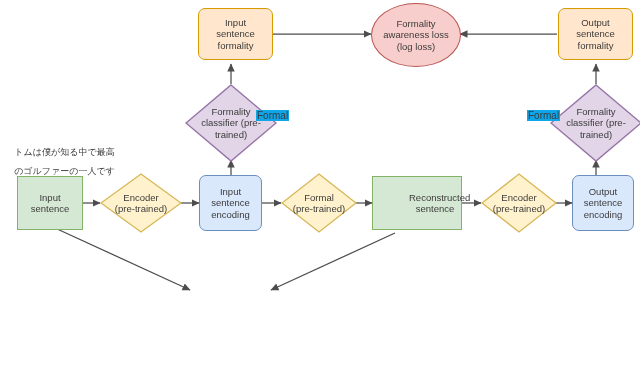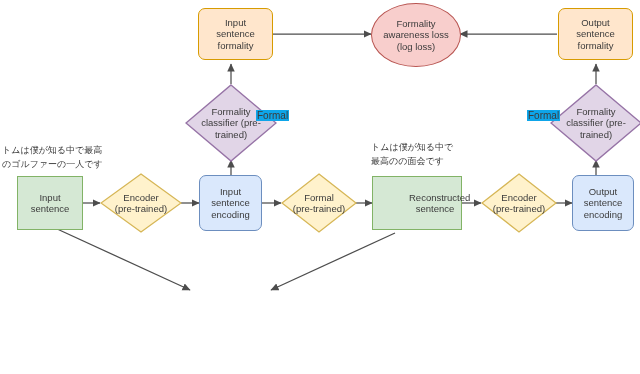--- a/index.html
+++ b/index.html
@@ -77,21 +77,22 @@
   .free-text {
     position: absolute;
     color: #3b3b3b;
     font-size: 9.5px;
     line-height: 12px;
     white-space: pre-line;
     z-index: 3;
   }
   .jp-text {
     font-size: 9px;
-    line-height: 14px;
+    line-height: 19px;
+    text-align: center;
   }
   .edge-label {
     position: absolute;
     color: #3b3b3b;
     font-size: 10px;
     background: #0ea5e9;
     padding: 0 1px;
     z-index: 3;
     margin-top: 32px;
   }
@@ -169,22 +170,20 @@
     <span class="lbl">Formality
 classifier (pre-
 trained)</span>
   </div>
 
   <div class="edge-label" style="left:256px; top:78px;">Formal</div>
   <div class="edge-label" style="left:527px; top:78px;">Formal</div>
 
   <div class="free-text jp-text" style="left:2px; top:143px; width:125px;">トムは僕が知る中で最高
 のゴルファーの一人です</div>
-  <div class="free-text jp-text" style="left:371px; top:140px; width:110px;">トムは僕が知る中で
-最高のの面会です</div>
 
   <div class="node rect-green" style="left:17px; top:176px; width:66px; height:54px;">
     <span class="lbl">Input
 sentence</span>
   </div>
 
   <div class="node diamond" style="left:100px; top:173px; width:82px; height:60px;">
     <svg class="dshape" viewBox="0 0 82 60" preserveAspectRatio="none">
       <polygon points="41,1 81,30 41,59 1,30" fill="#fff2cc" stroke="#d6b656" stroke-width="1.3"></polygon>
     </svg>

